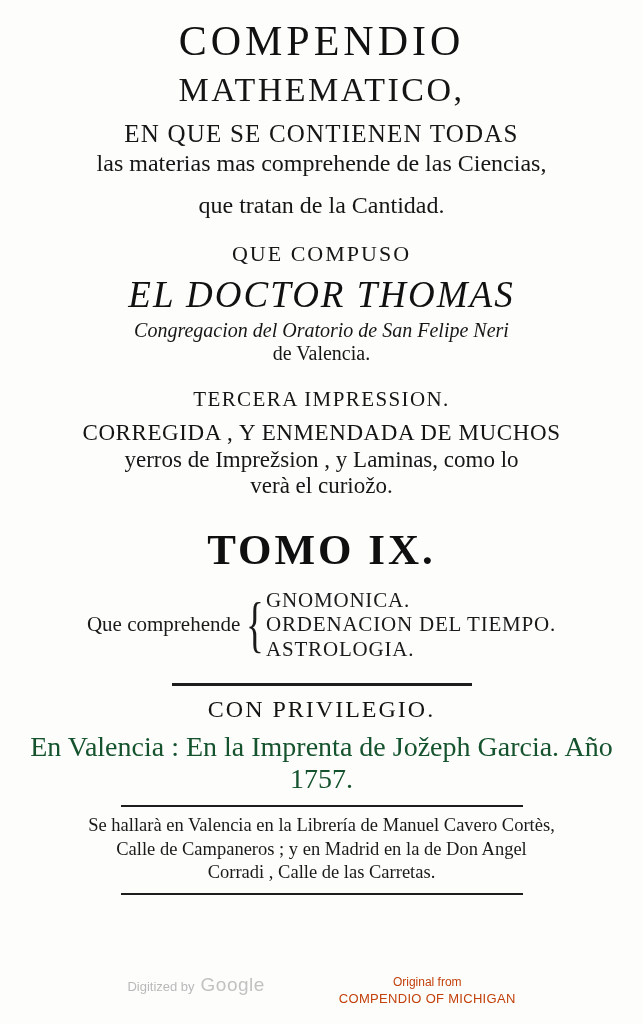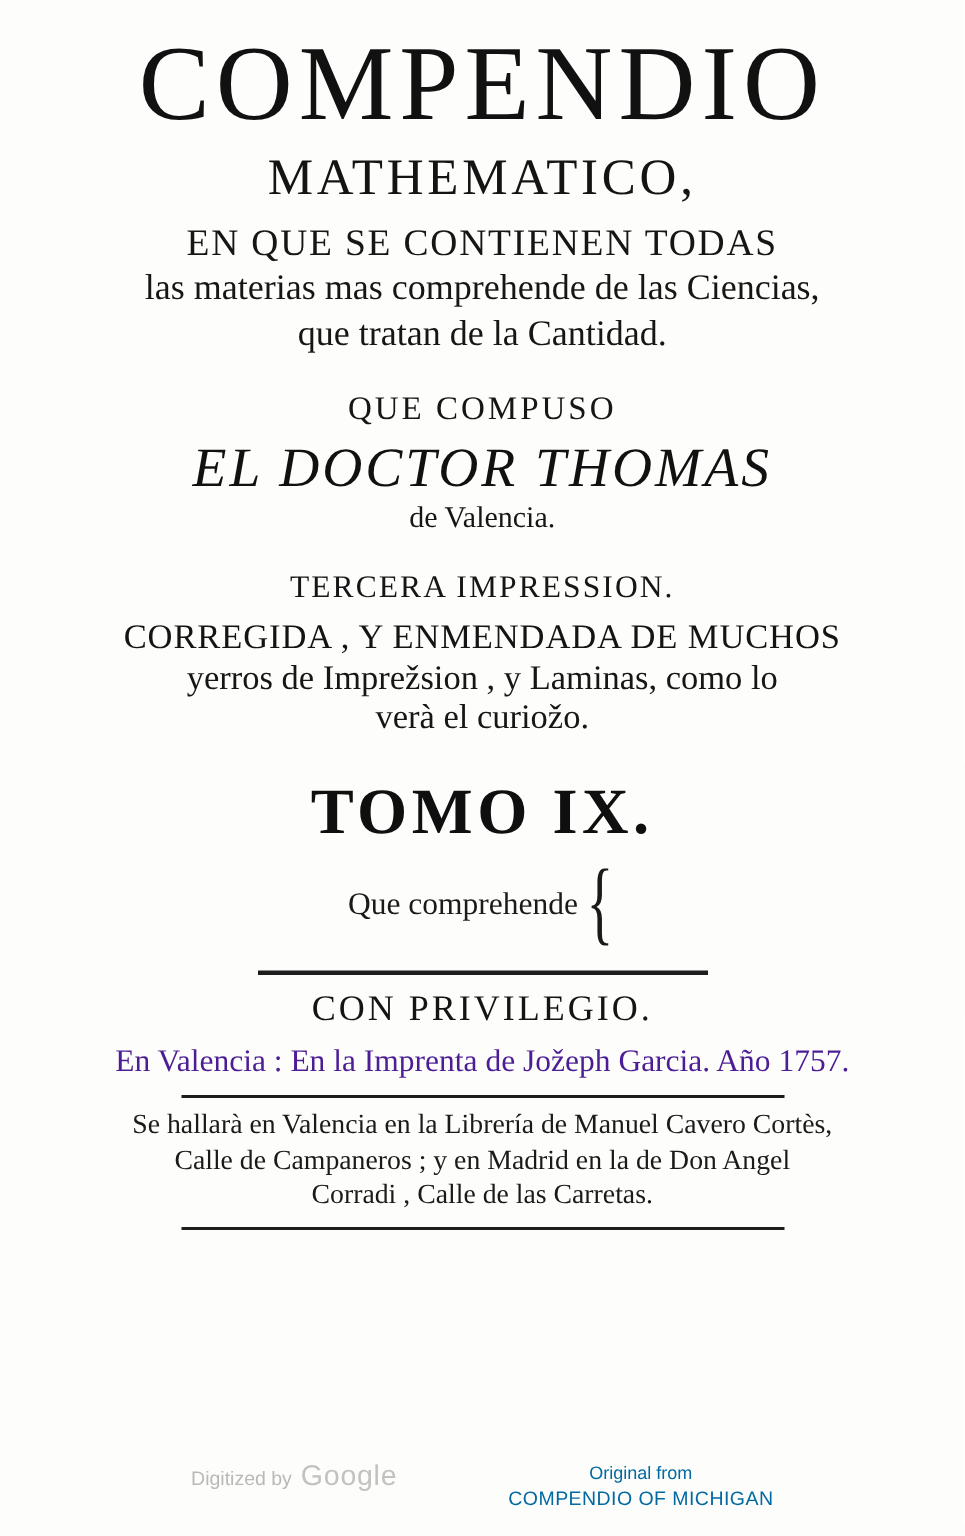--- a/index.html
+++ b/index.html
@@ -25,21 +25,21 @@
     left: 0;
     right: 0;
     top: 14px;
     text-align: center;
     padding: 0 26px;
     box-sizing: border-box;
   }
 
   .title-main {
     font-family: "Liberation Serif", serif;
-    font-size: 71px;
+    font-size: 42px;
     letter-spacing: 4px;
     line-height: 1.02;
     margin: 6px 0 2px 0;
     font-weight: 400;
     color: #111;
   }
   .title-sub {
     font-size: 34px;
     letter-spacing: 2.5px;
     margin: 8px 0 2px 0;
@@ -50,21 +50,21 @@
     letter-spacing: 1.2px;
     margin: 11px 0 0 0;
     color: #161616;
   }
   .line-normal {
     font-size: 24px;
     margin: 2px 0 0 0;
     color: #161616;
   }
   .line-normal.tight {
-    margin-top: 4px;
+    margin-top: 15px;
   }
 
   .que-compuso {
     font-size: 22px;
     letter-spacing: 2px;
     margin: 22px 0 0 0;
     color: #161616;
   }
   .author-big {
     font-style: italic;
@@ -156,23 +156,23 @@
     margin: 22px auto 0 auto;
   }
 
   .privilegio {
     font-size: 24px;
     letter-spacing: 2px;
     margin: 10px 0 0 0;
     color: #141414;
   }
   .imprenta {
-    font-size: 21px;
+    font-size: 28px;
     margin: 8px 0 0 0;
-    color: #4c1d95;
+    color: #14532d;
   }
 
   .rule2 {
     width: 402px;
     height: 2px;
     background: #1d1d1d;
     margin: 10px auto 0 auto;
   }
 
   .hallara {
@@ -210,21 +210,21 @@
   }
   .google-word {
     font-size: 19px;
     letter-spacing: 0.5px;
     color: #c2c2c2;
   }
   .footer-right {
     text-align: center;
     font-size: 12px;
     line-height: 1.35;
-    color: #0369a1;
+    color: #c2410c;
   }
   .footer-right .uni {
     font-size: 13px;
     letter-spacing: 0.3px;
   }
 </style>
 </head>
 <body>
 
 <div class="page">
@@ -232,32 +232,38 @@
 
     <div class="title-main">COMPENDIO</div>
     <div class="title-sub">MATHEMATICO,</div>
 
     <div class="line-caps">EN QUE SE CONTIENEN TODAS</div>
     <div class="line-normal">las materias mas comprehende de las Ciencias,</div>
     <div class="line-normal tight">que tratan de la Cantidad.</div>
 
     <div class="que-compuso">QUE COMPUSO</div>
     <div class="author-big">EL DOCTOR THOMAS</div>
+    <div class="author-line3">Congregacion del Oratorio de San Felipe Neri</div>
     <div class="author-line4">de Valencia.</div>
 
     <div class="tercera">TERCERA IMPRESSION.</div>
     <div class="corregida">CORREGIDA , Y ENMENDADA DE MUCHOS</div>
     <div class="yerros">yerros de Imprežsion , y Laminas, como lo</div>
     <div class="vera">verà el curiožo.</div>
 
     <div class="tomo">TOMO IX.</div>
 
     <div class="comprehende-row">
       <div class="comprehende-label">Que comprehende</div>
       <div class="brace">{</div>
+      <div class="comprehende-items">
+        <div>GNOMONICA.</div>
+        <div>ORDENACION DEL TIEMPO.</div>
+        <div>ASTROLOGIA.</div>
+      </div>
     </div>
 
     <div class="rule"></div>
 
     <div class="privilegio">CON PRIVILEGIO.</div>
     <div class="imprenta">En Valencia : En la Imprenta de Jožeph Garcia. Año 1757.</div>
 
     <div class="rule2"></div>
 
     <div class="hallara">

